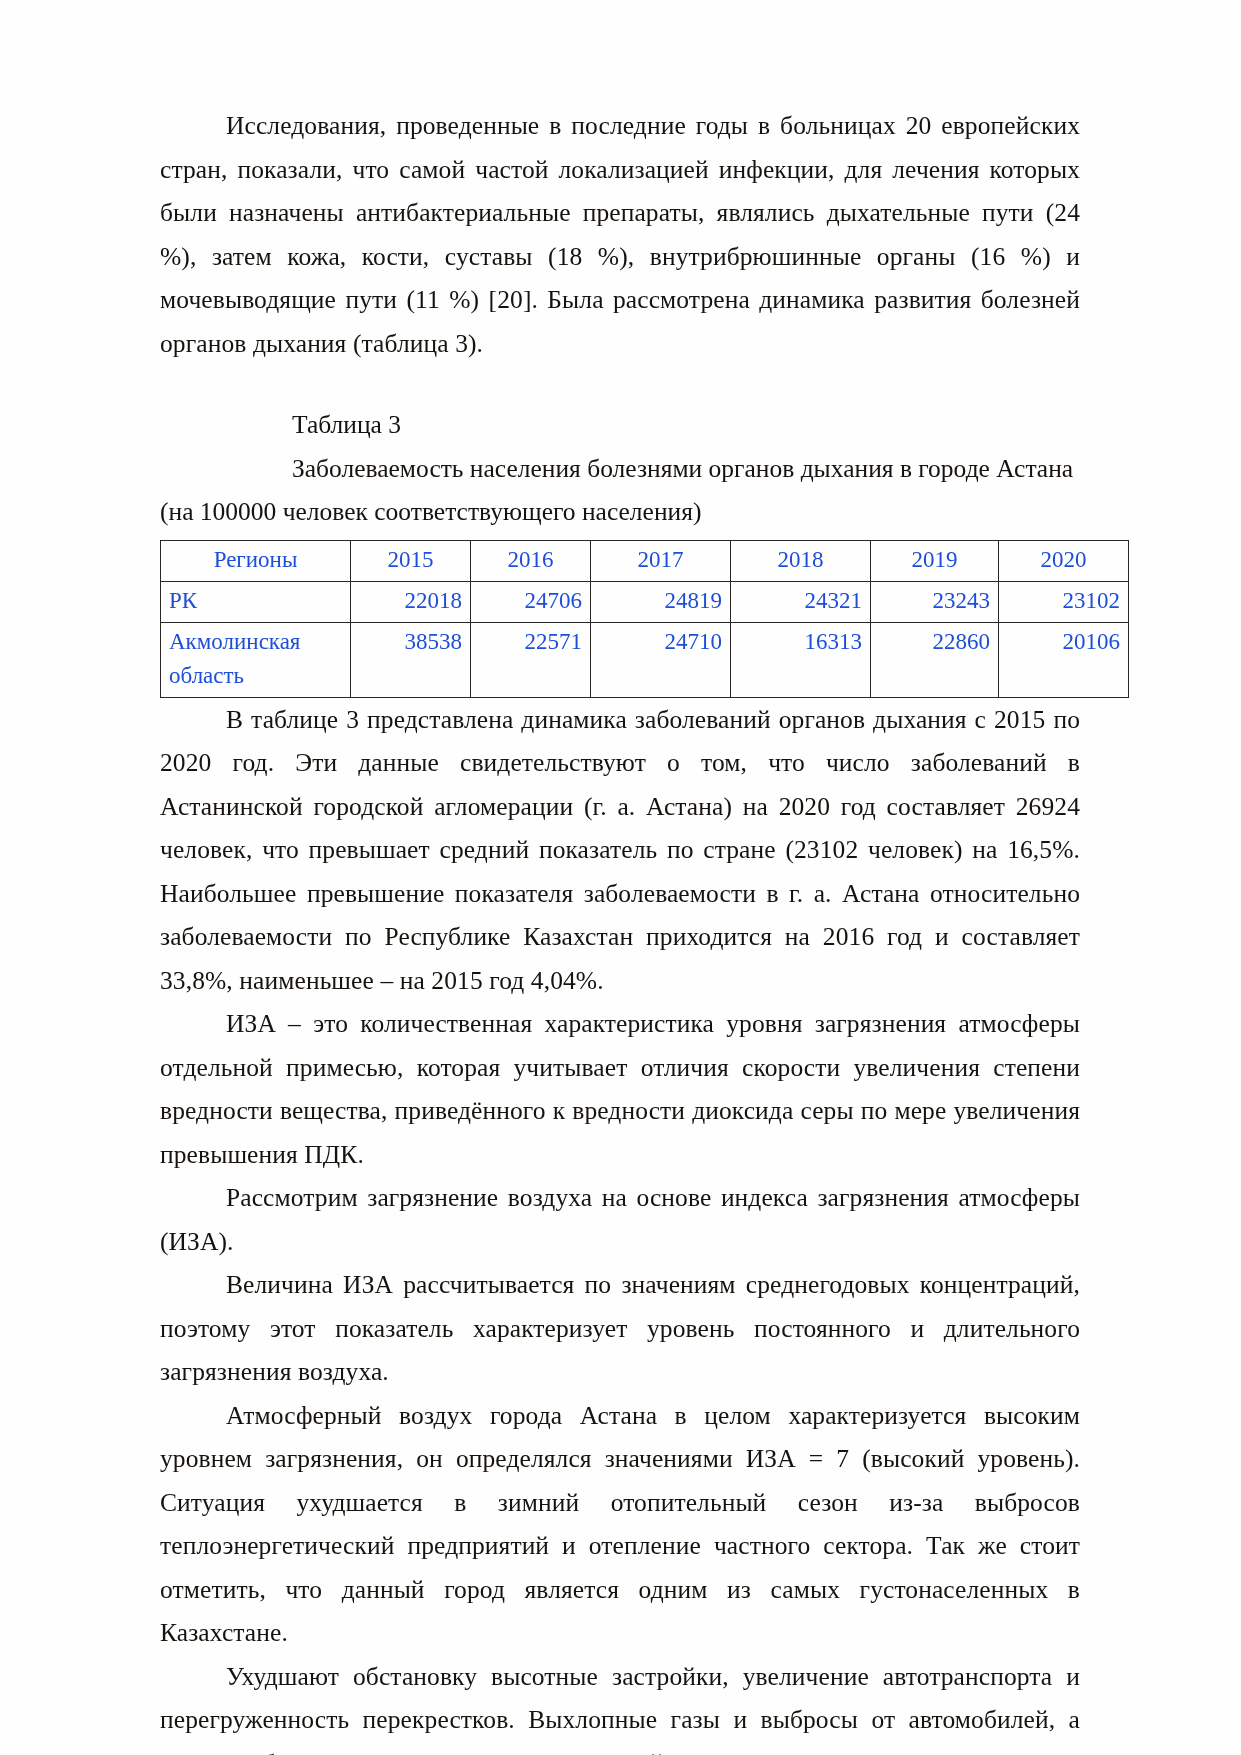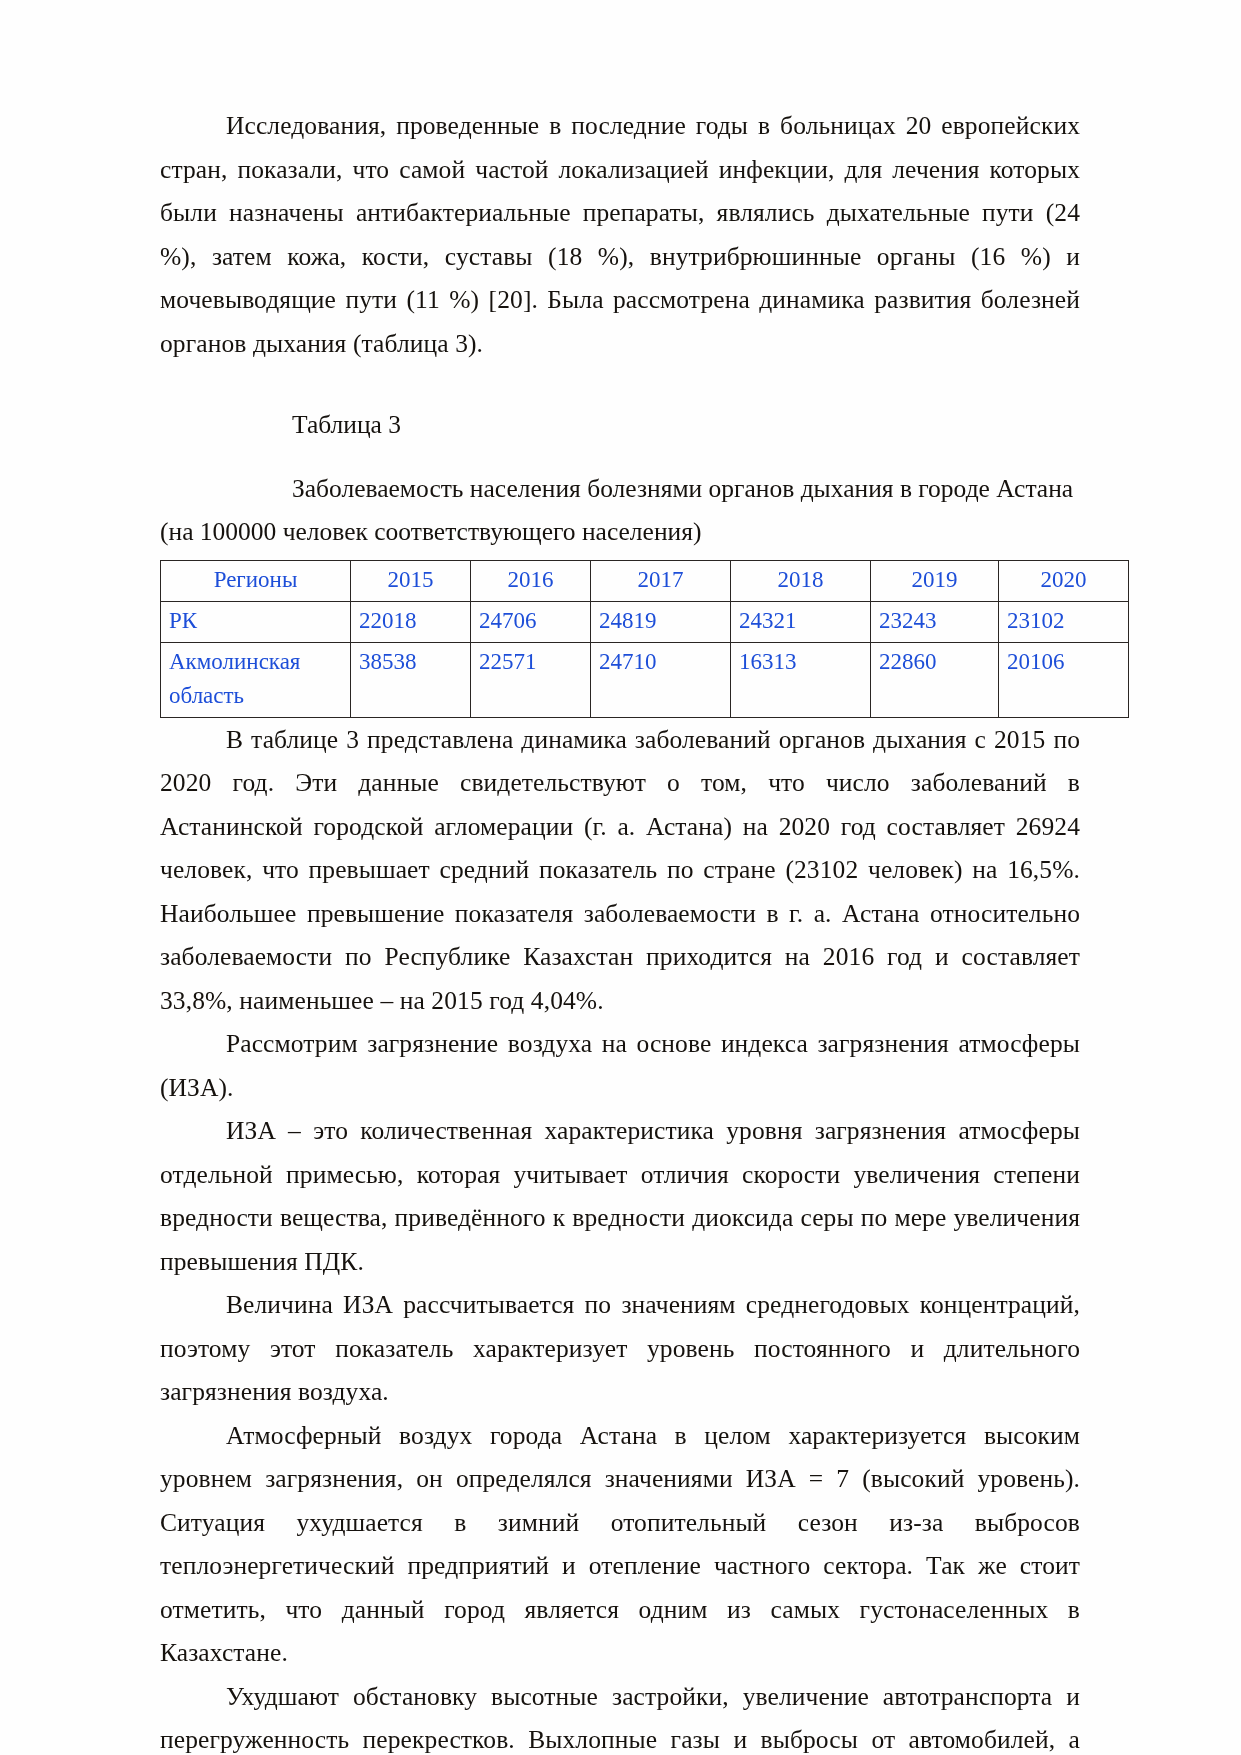--- a/index.html
+++ b/index.html
@@ -38,42 +38,42 @@
   p.indent { text-indent: 66px; }
 
   .caption-block { margin-top: 38px; }
   .caption-line {
     margin: 0;
     font-size: 25.5px;
     line-height: 43.5px;
     text-align: left;
     color: #16120e;
   }
-  .caption-line.indent { padding-left: 66px; margin-top: 20px; }
+  .caption-line.indent { padding-left: 66px; }
 
   table.data-table {
     border-collapse: collapse;
     width: 920px;
     margin-top: 6px;
     table-layout: fixed;
   }
   table.data-table th,
   table.data-table td {
     border: 1.6px solid #2a2623;
     font-size: 23px;
     line-height: 34px;
     font-weight: normal;
     color: #1d4ed8;
     padding: 2px 8px 4px 8px;
     vertical-align: top;
   }
   table.data-table th.region-head { text-align: center; }
   table.data-table th.year-head { text-align: center; }
   table.data-table td.region-cell { text-align: left; }
-  table.data-table td.num-cell { text-align: left; }
+  table.data-table td.num-cell { text-align: right; }
 
   col.c-region { width: 190px; }
   col.c-y1 { width: 120px; }
   col.c-y2 { width: 120px; }
   col.c-y3 { width: 140px; }
   col.c-y4 { width: 140px; }
   col.c-y5 { width: 128px; }
   col.c-y6 { width: 130px; }
 
   .after-table { margin-top: 46px; }
@@ -131,23 +131,23 @@
           <td class="num-cell">24710</td>
           <td class="num-cell">16313</td>
           <td class="num-cell">22860</td>
           <td class="num-cell">20106</td>
         </tr>
       </tbody>
     </table>
 
     <p class="body-text indent after-table">В таблице 3 представлена динамика заболеваний органов дыхания с 2015 по 2020 год. Эти данные свидетельствуют о том, что число заболеваний в Астанинской городской агломерации (г. а. Астана) на 2020 год составляет 26924 человек, что превышает средний показатель по стране (23102 человек) на 16,5%.  Наибольшее превышение показателя заболеваемости в г. а. Астана относительно заболеваемости по Республике Казахстан приходится на 2016 год и составляет 33,8%, наименьшее – на 2015 год 4,04%.</p>
 
+    <p class="body-text indent para-gap">ИЗА – это количественная характеристика уровня загрязнения атмосферы отдельной примесью, которая учитывает отличия скорости увеличения степени вредности вещества, приведённого к вредности диоксида серы по мере увеличения превышения ПДК.</p>
+
     <p class="body-text indent para-gap">Рассмотрим загрязнение воздуха на основе индекса загрязнения атмосферы (ИЗА).</p>
-
-    <p class="body-text indent para-gap">ИЗА – это количественная характеристика уровня загрязнения атмосферы отдельной примесью, которая учитывает отличия скорости увеличения степени вредности вещества, приведённого к вредности диоксида серы по мере увеличения превышения ПДК.</p>
 
     <p class="body-text indent para-gap">Величина ИЗА рассчитывается по значениям среднегодовых концентраций, поэтому этот показатель характеризует уровень постоянного и длительного загрязнения воздуха.</p>
 
     <p class="body-text indent para-gap">Атмосферный воздух города Астана в целом характеризуется высоким уровнем загрязнения, он определялся значениями ИЗА  = 7 (высокий уровень). Ситуация ухудшается в зимний отопительный сезон из-за выбросов теплоэнергетический предприятий и отепление частного сектора. Так же стоит отметить, что данный город является одним из самых густонаселенных в Казахстане.</p>
 
     <p class="body-text indent para-gap">Ухудшают обстановку высотные застройки, увеличение автотранспорта и перегруженность перекрестков. Выхлопные газы и выбросы от автомобилей, а также выбросы промышленных предприятий, могут содержать вредные вещества, такие как твердые частицы, диоксид азота и другие токсичные соединения. Повышенные уровни загрязнения воздуха могут привести к ряду заболеваний дыхательной системы, аллергическим реакциям и другим проблемам со здоровьем.</p>
 
   </div>
 </div>
 

